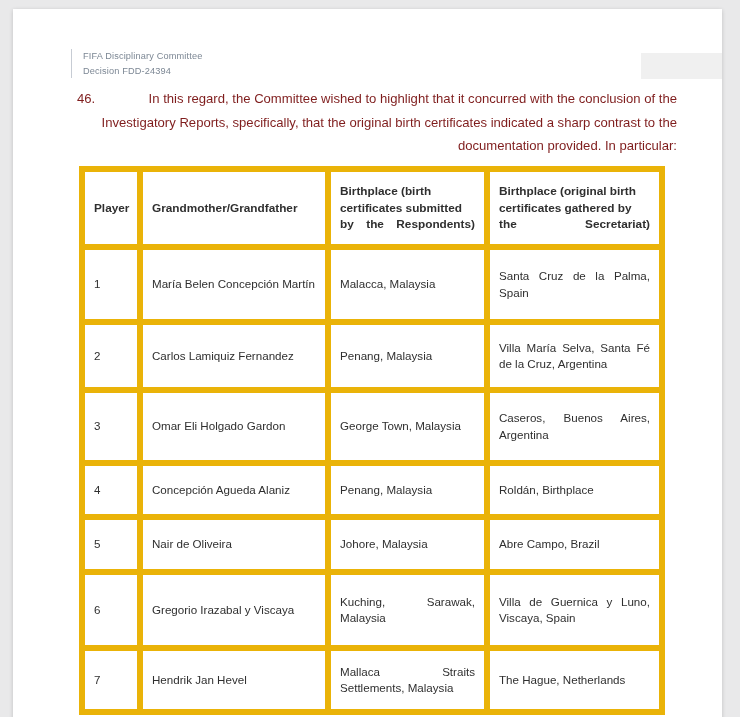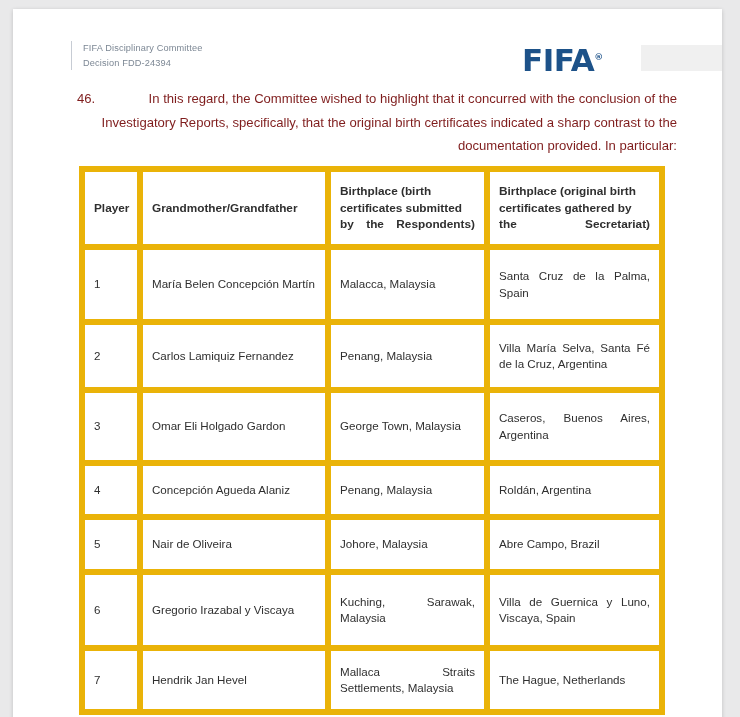--- a/index.html
+++ b/index.html
@@ -21,21 +21,21 @@
     height: 712px;
     background: #ffffff;
     box-shadow: 0 1px 4px rgba(0,0,0,0.18);
     overflow: hidden;
   }
 
   
   .doc-header {
     position: absolute;
     left: 0;
-    top: 8px;
+    top: 16px;
     width: 709px;
     height: 68px;
   }
   .header-left {
     position: absolute;
     left: 58px;
     top: 24px;
     display: flex;
     align-items: stretch;
   }
@@ -152,21 +152,20 @@
   <div class="doc-header">
 
     <div class="header-left">
       <div class="header-rule"></div>
       <div class="header-lines">
         <div class="header-line">FIFA Disciplinary Committee</div>
         <div class="header-line">Decision FDD-24394</div>
       </div>
     </div>
 
-    <div class="fifa-logo"><span>FIFA</span><span class="tm">®</span></div>
 
     <div class="header-block"></div>
 
   </div>
 
   <div class="para">
     <div class="para-num">46.</div>
     <div class="para-text">In this regard, the Committee wished to highlight that it concurred with the conclusion of the Investigatory Reports, specifically, that the original birth certificates indicated a sharp contrast to the documentation provided. In particular:</div>
   </div>
 
@@ -201,21 +200,21 @@
       <tr class="r3">
         <td class="cell-num">3</td>
         <td class="cell-just">Omar Eli Holgado Gardon</td>
         <td class="cell-just">George Town, Malaysia</td>
         <td class="cell-just">Caseros, Buenos Aires, Argentina</td>
       </tr>
       <tr class="r4">
         <td class="cell-num">4</td>
         <td class="cell-just">Concepción Agueda Alaniz</td>
         <td class="cell-just">Penang, Malaysia</td>
-        <td class="cell-just">Roldán, Argentina</td>
+        <td class="cell-just">Roldán, Birthplace</td>
       </tr>
       <tr class="r5">
         <td class="cell-num">5</td>
         <td class="cell-just">Nair de Oliveira</td>
         <td class="cell-just">Johore, Malaysia</td>
         <td class="cell-just">Abre Campo, Brazil</td>
       </tr>
       <tr class="r6">
         <td class="cell-num">6</td>
         <td class="cell-just">Gregorio Irazabal y Viscaya</td>

